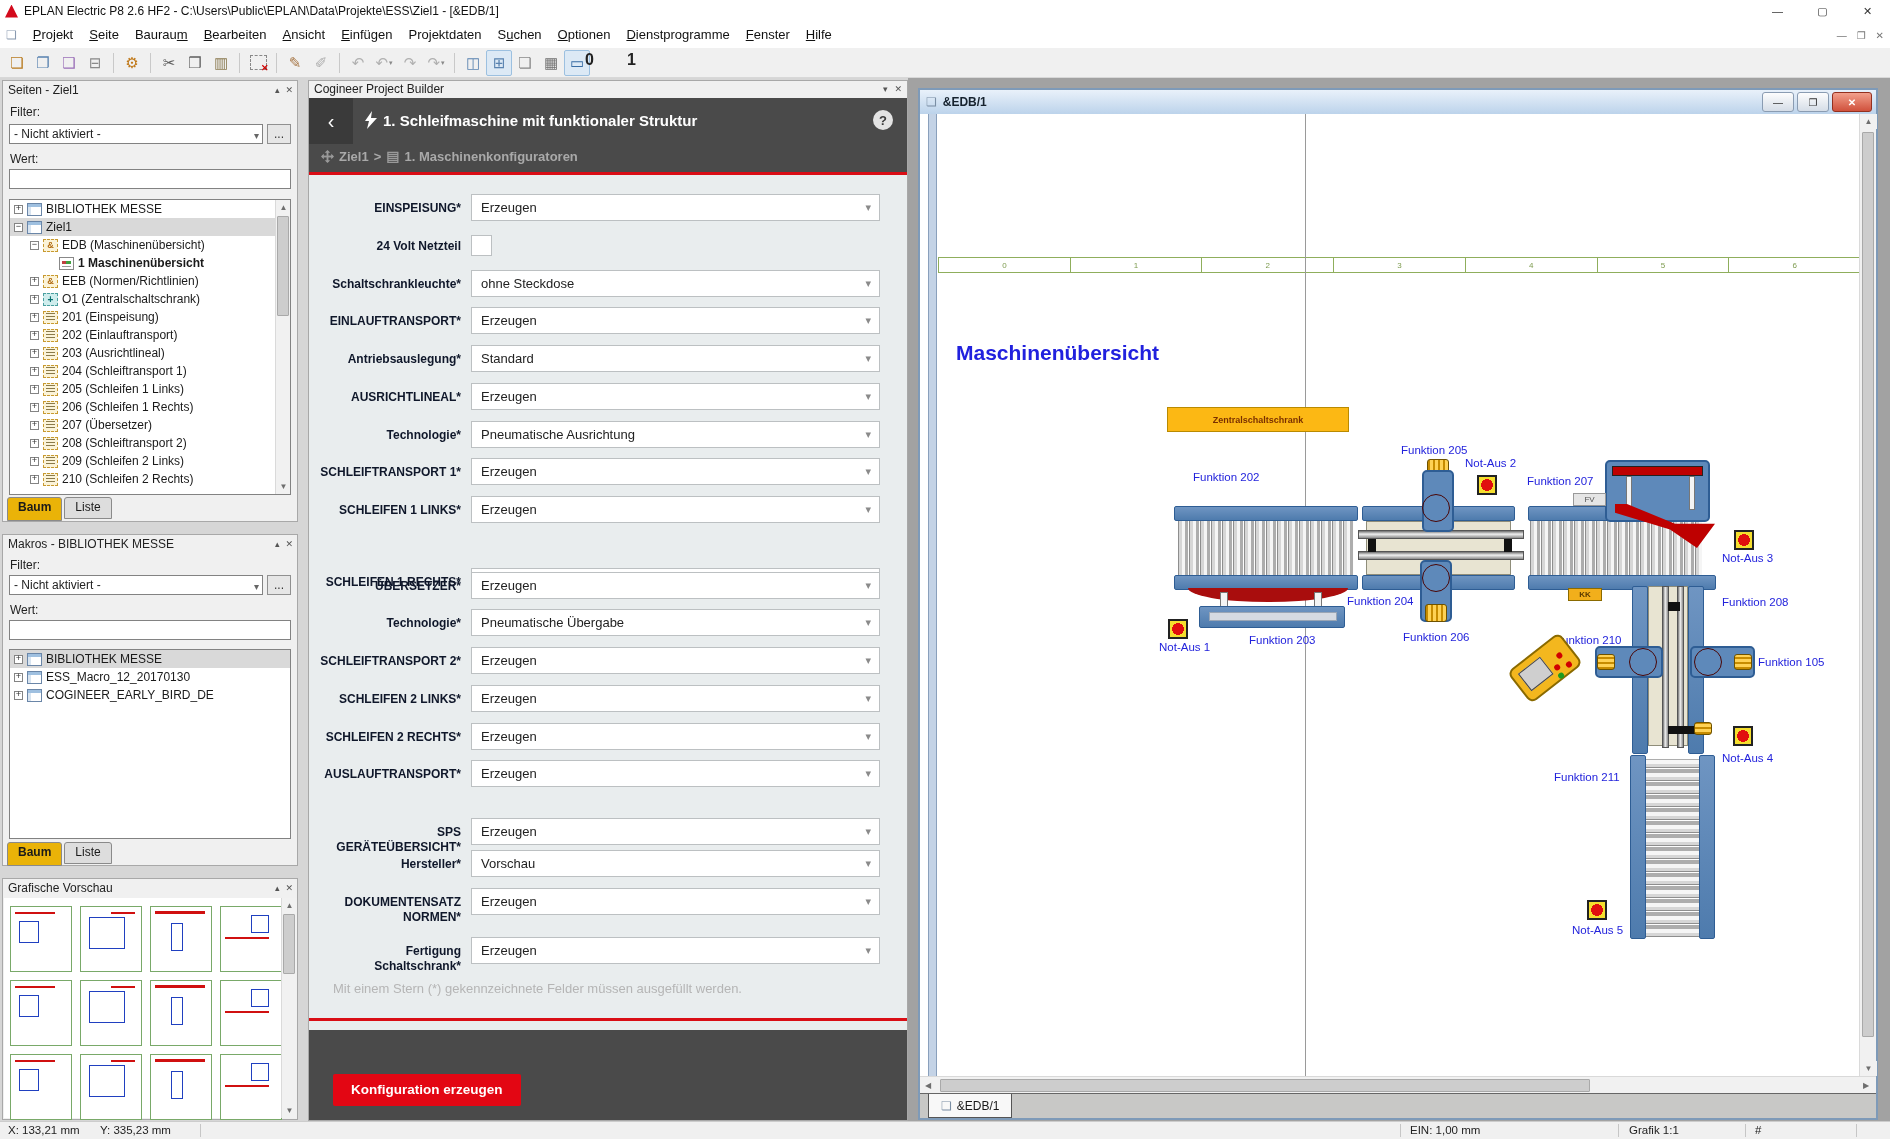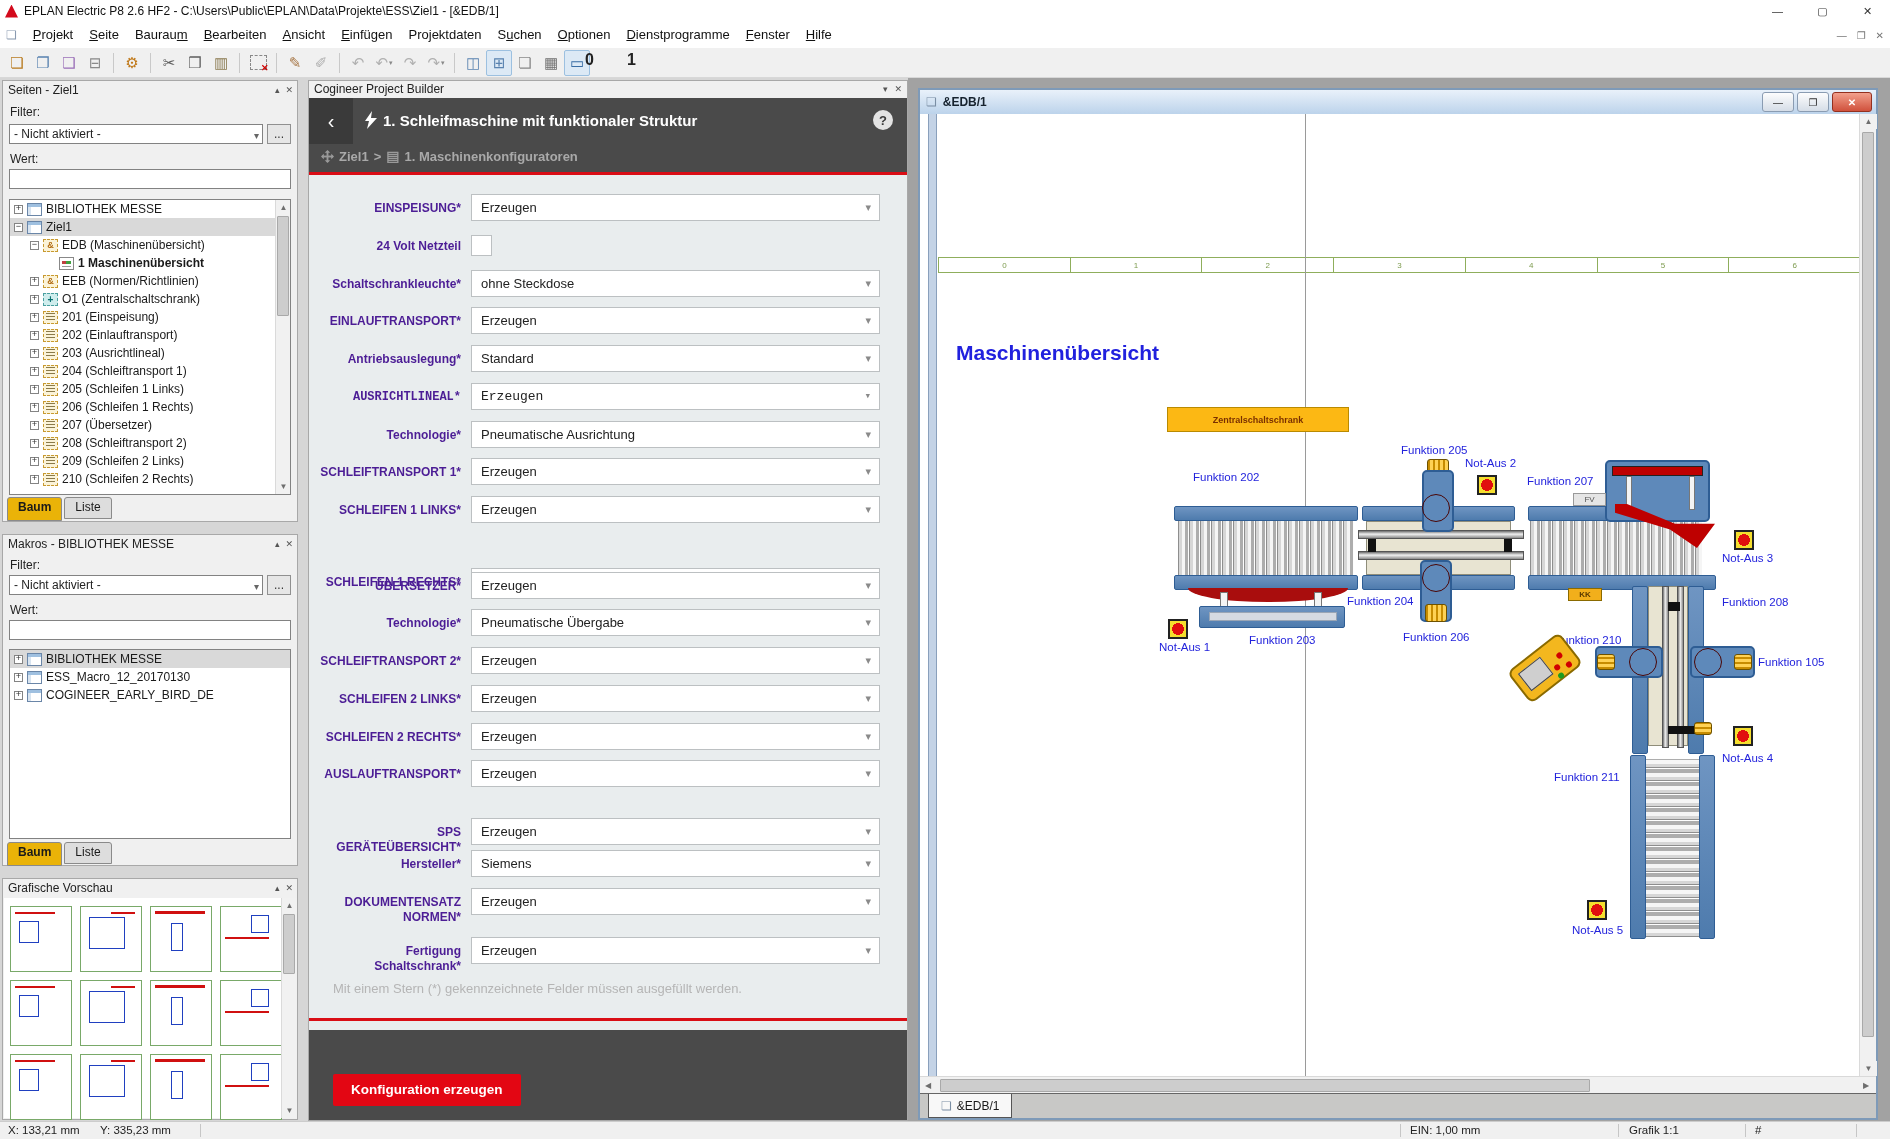--- a/index.html
+++ b/index.html
@@ -62,21 +62,21 @@
   #cg-titlebar{height:17px;line-height:17px;background:#F0F0F0;padding-left:5px;font-size:12px;color:#222;position:relative}
   #cg-titlebar .hbtns{position:absolute;right:5px;top:0;display:flex;gap:7px;color:#555;font-size:9px}
   #cg-header{position:absolute;left:0;top:17px;width:100%;height:74px;background:#4A4A4A}
   #cg-back{position:absolute;left:0;top:0;width:44px;height:46px;background:#3A3A3A;color:#FFF;display:flex;align-items:center;justify-content:center;font-size:20px}
   #cg-title{position:absolute;left:74px;top:14px;color:#FFF;font-size:15px;font-weight:bold;white-space:nowrap}
   #cg-bolt{position:absolute;left:56px;top:13px}
   #cg-help{position:absolute;right:14px;top:12px;width:20px;height:20px;border-radius:50%;background:#E3E3E3;color:#3A3A3A;font-weight:bold;font-size:13px;display:flex;align-items:center;justify-content:center}
   #cg-bread{position:absolute;left:12px;top:50px;color:#A9A9A9;font-size:13px;font-weight:bold;display:flex;align-items:center;gap:5px;white-space:nowrap}
   .redline{position:absolute;left:0;width:100%;height:3px;background:#D90D15}
   .cg-row{position:absolute;left:0;width:100%;display:flex;align-items:flex-start}
-  .cg-label{width:162px;padding-right:10px;box-sizing:border-box;text-align:right;font-size:12px;font-weight:bold;color:#4c1d95;line-height:15px;padding-top:7px;white-space:nowrap;flex:none}
+  .cg-label{width:162px;padding-right:10px;box-sizing:border-box;text-align:right;font-size:12px;font-weight:bold;color:#0f172a;line-height:15px;padding-top:7px;white-space:nowrap;flex:none}
   .cg-label.wrap{white-space:normal}
   .cg-select{position:relative;width:409px;height:27px;background:#FFF;border:1px solid #BCC0C2;box-sizing:border-box;font-size:13px;color:#222;line-height:25px;padding-left:9px;flex:none}
   .cg-select .chev{position:absolute;right:8px;top:0;color:#8A8A8A;font-size:11px}
   .cg-check{width:19px;height:19px;background:#FFF;border:1px solid #BCC0C2;margin-top:3px;flex:none}
   #cg-note{position:absolute;left:24px;font-size:13px;color:#B5B5B5}
   #cg-footer{position:absolute;left:0;bottom:0;width:100%;height:90px;background:#4A4A4A}
   #cg-submit{position:absolute;left:24px;top:44px;height:32px;padding:0 18px;background:#E30613;color:#FFF;font-weight:bold;font-size:13.5px;line-height:32px;border-radius:2px}
 
   
   #mdi{position:absolute;left:908px;top:78px;width:982px;height:1043px;background:#A2A2A2}
@@ -487,21 +487,21 @@
         <div class="cg-select"><span>ohne Steckdose</span><span class="chev">▾</span></div>
       </div>
       <div class="cg-row" style="top: 226px;">
         <div class="cg-label">EINLAUFTRANSPORT*</div>
         <div class="cg-select"><span>Erzeugen</span><span class="chev">▾</span></div>
       </div>
       <div class="cg-row" style="top: 264px;">
         <div class="cg-label">Antriebsauslegung*</div>
         <div class="cg-select"><span>Standard</span><span class="chev">▾</span></div>
       </div>
-      <div class="cg-row" style="top: 302px; font-family: Liberation Mono, monospace;">
+      <div class="cg-row" style="top: 302px;">
         <div class="cg-label">AUSRICHTLINEAL*</div>
         <div class="cg-select"><span>Erzeugen</span><span class="chev">▾</span></div>
       </div>
       <div class="cg-row" style="top: 340px;">
         <div class="cg-label">Technologie*</div>
         <div class="cg-select"><span>Pneumatische Ausrichtung</span><span class="chev">▾</span></div>
       </div>
       <div class="cg-row" style="top: 377px;">
         <div class="cg-label">SCHLEIFTRANSPORT 1*</div>
         <div class="cg-select"><span>Erzeugen</span><span class="chev">▾</span></div>
@@ -537,21 +537,21 @@
       <div class="cg-row" style="top: 679px;">
         <div class="cg-label">AUSLAUFTRANSPORT*</div>
         <div class="cg-select"><span>Erzeugen</span><span class="chev">▾</span></div>
       </div>
       <div class="cg-row" style="top: 717px; margin-top: 20px;">
         <div class="cg-label wrap">SPS<br>GERÄTEÜBERSICHT*</div>
         <div class="cg-select"><span>Erzeugen</span><span class="chev">▾</span></div>
       </div>
       <div class="cg-row" style="top: 769px;">
         <div class="cg-label">Hersteller*</div>
-        <div class="cg-select"><span>Siemens</span><span class="chev">▾</span></div>
+        <div class="cg-select"><span>Vorschau</span><span class="chev">▾</span></div>
       </div>
       <div class="cg-row" style="top: 807px;">
         <div class="cg-label wrap">DOKUMENTENSATZ<br>NORMEN*</div>
         <div class="cg-select"><span>Erzeugen</span><span class="chev">▾</span></div>
       </div>
       <div class="cg-row" style="top: 856px;">
         <div class="cg-label wrap">Fertigung<br>Schaltschrank*</div>
         <div class="cg-select"><span>Erzeugen</span><span class="chev">▾</span></div>
       </div>
     </div>

